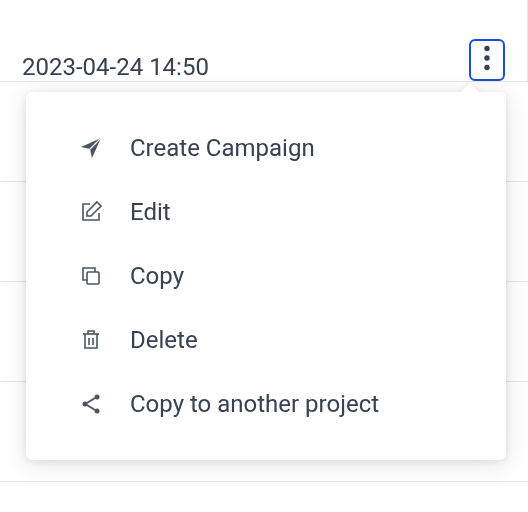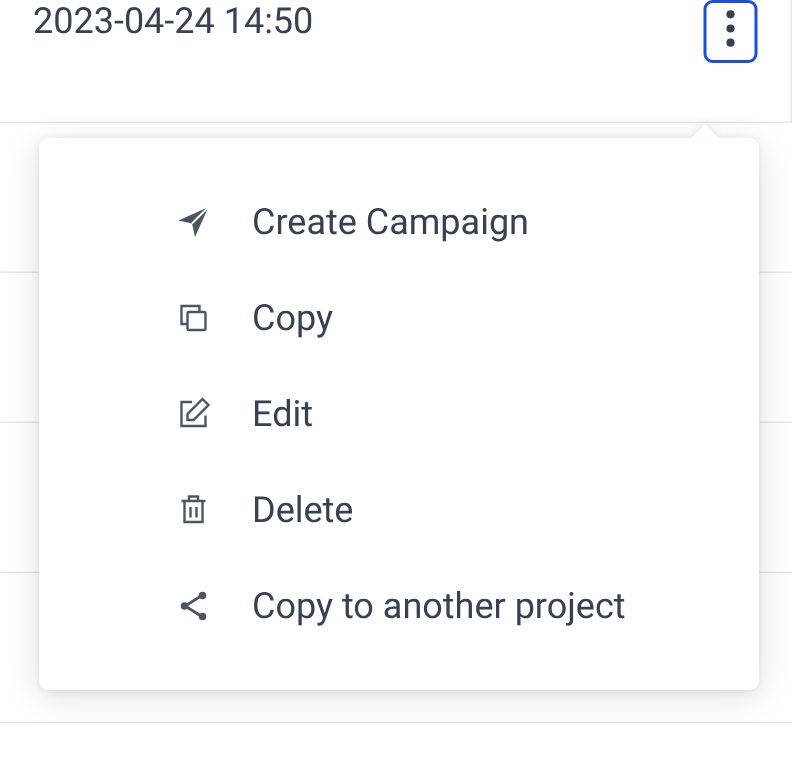--- a/index.html
+++ b/index.html
@@ -10,21 +10,21 @@
     body {
       font-family: -apple-system, BlinkMacSystemFont, "Segoe UI", Roboto, Helvetica, Arial, sans-serif;
       background: #fff;
       width: 528px;
       height: 512px;
       position: relative;
       overflow: hidden;
     }
     .header-row {
       display: flex;
-      align-items: flex-start;
+      align-items: flex-end;
       justify-content: space-between;
       padding: 0 22px;
       height: 82px;
       border-bottom: 1px solid #e5e7eb;
       border-right: 1px solid #e5e7eb;
     }
     .timestamp {
       font-size: 24px;
       color: #374151;
       font-weight: 400;
@@ -77,21 +77,20 @@
     }
     .menu-item {
       display: flex;
       align-items: center;
       gap: 26px;
       padding: 18px 52px;
       cursor: pointer;
       color: #374151;
       font-size: 24px;
       font-weight: 400;
-      margin-left: 38px;
     }
     .menu-icon {
       width: 26px;
       height: 26px;
       display: flex;
       align-items: center;
       justify-content: center;
       flex-shrink: 0;
     }
     .menu-icon svg {
@@ -131,35 +130,35 @@
         <path d="M22 2 L2 11 L11 13 L13 22 L22 2 Z" fill="#4b5563" stroke="none"></path>
         <path d="M11 13 L22 2" stroke="#fff" stroke-width="1.2"></path>
       </svg>
     </span>
     <span>Create Campaign</span>
   </div>
 
   <div class="menu-item">
     <span class="menu-icon">
       <svg width="24" height="24" viewBox="0 0 24 24">
+        <path d="M11 4 H4 V20 H20 V13"></path>
+        <path d="M18 2 L22 6 L12 16 L8 16 L8 12 Z"></path>
+      </svg>
+    </span>
+    <span>Edit</span>
+  </div>
+
+  <div class="menu-item">
+    <span class="menu-icon">
+      <svg width="24" height="24" viewBox="0 0 24 24">
         <rect x="8" y="8" width="12" height="12" rx="1"></rect>
         <path d="M16 8 V4 H4 V16 H8"></path>
       </svg>
     </span>
     <span>Copy</span>
-  </div>
-
-  <div class="menu-item">
-    <span class="menu-icon">
-      <svg width="24" height="24" viewBox="0 0 24 24">
-        <path d="M11 4 H4 V20 H20 V13"></path>
-        <path d="M18 2 L22 6 L12 16 L8 16 L8 12 Z"></path>
-      </svg>
-    </span>
-    <span>Edit</span>
   </div>
 
   <div class="menu-item">
     <span class="menu-icon">
       <svg width="24" height="24" viewBox="0 0 24 24">
         <path d="M4 6 H20"></path>
         <path d="M6 6 V20 H18 V6"></path>
         <path d="M9 6 V3 H15 V6"></path>
         <line x1="10" y1="10" x2="10" y2="17"></line>
         <line x1="14" y1="10" x2="14" y2="17"></line>

